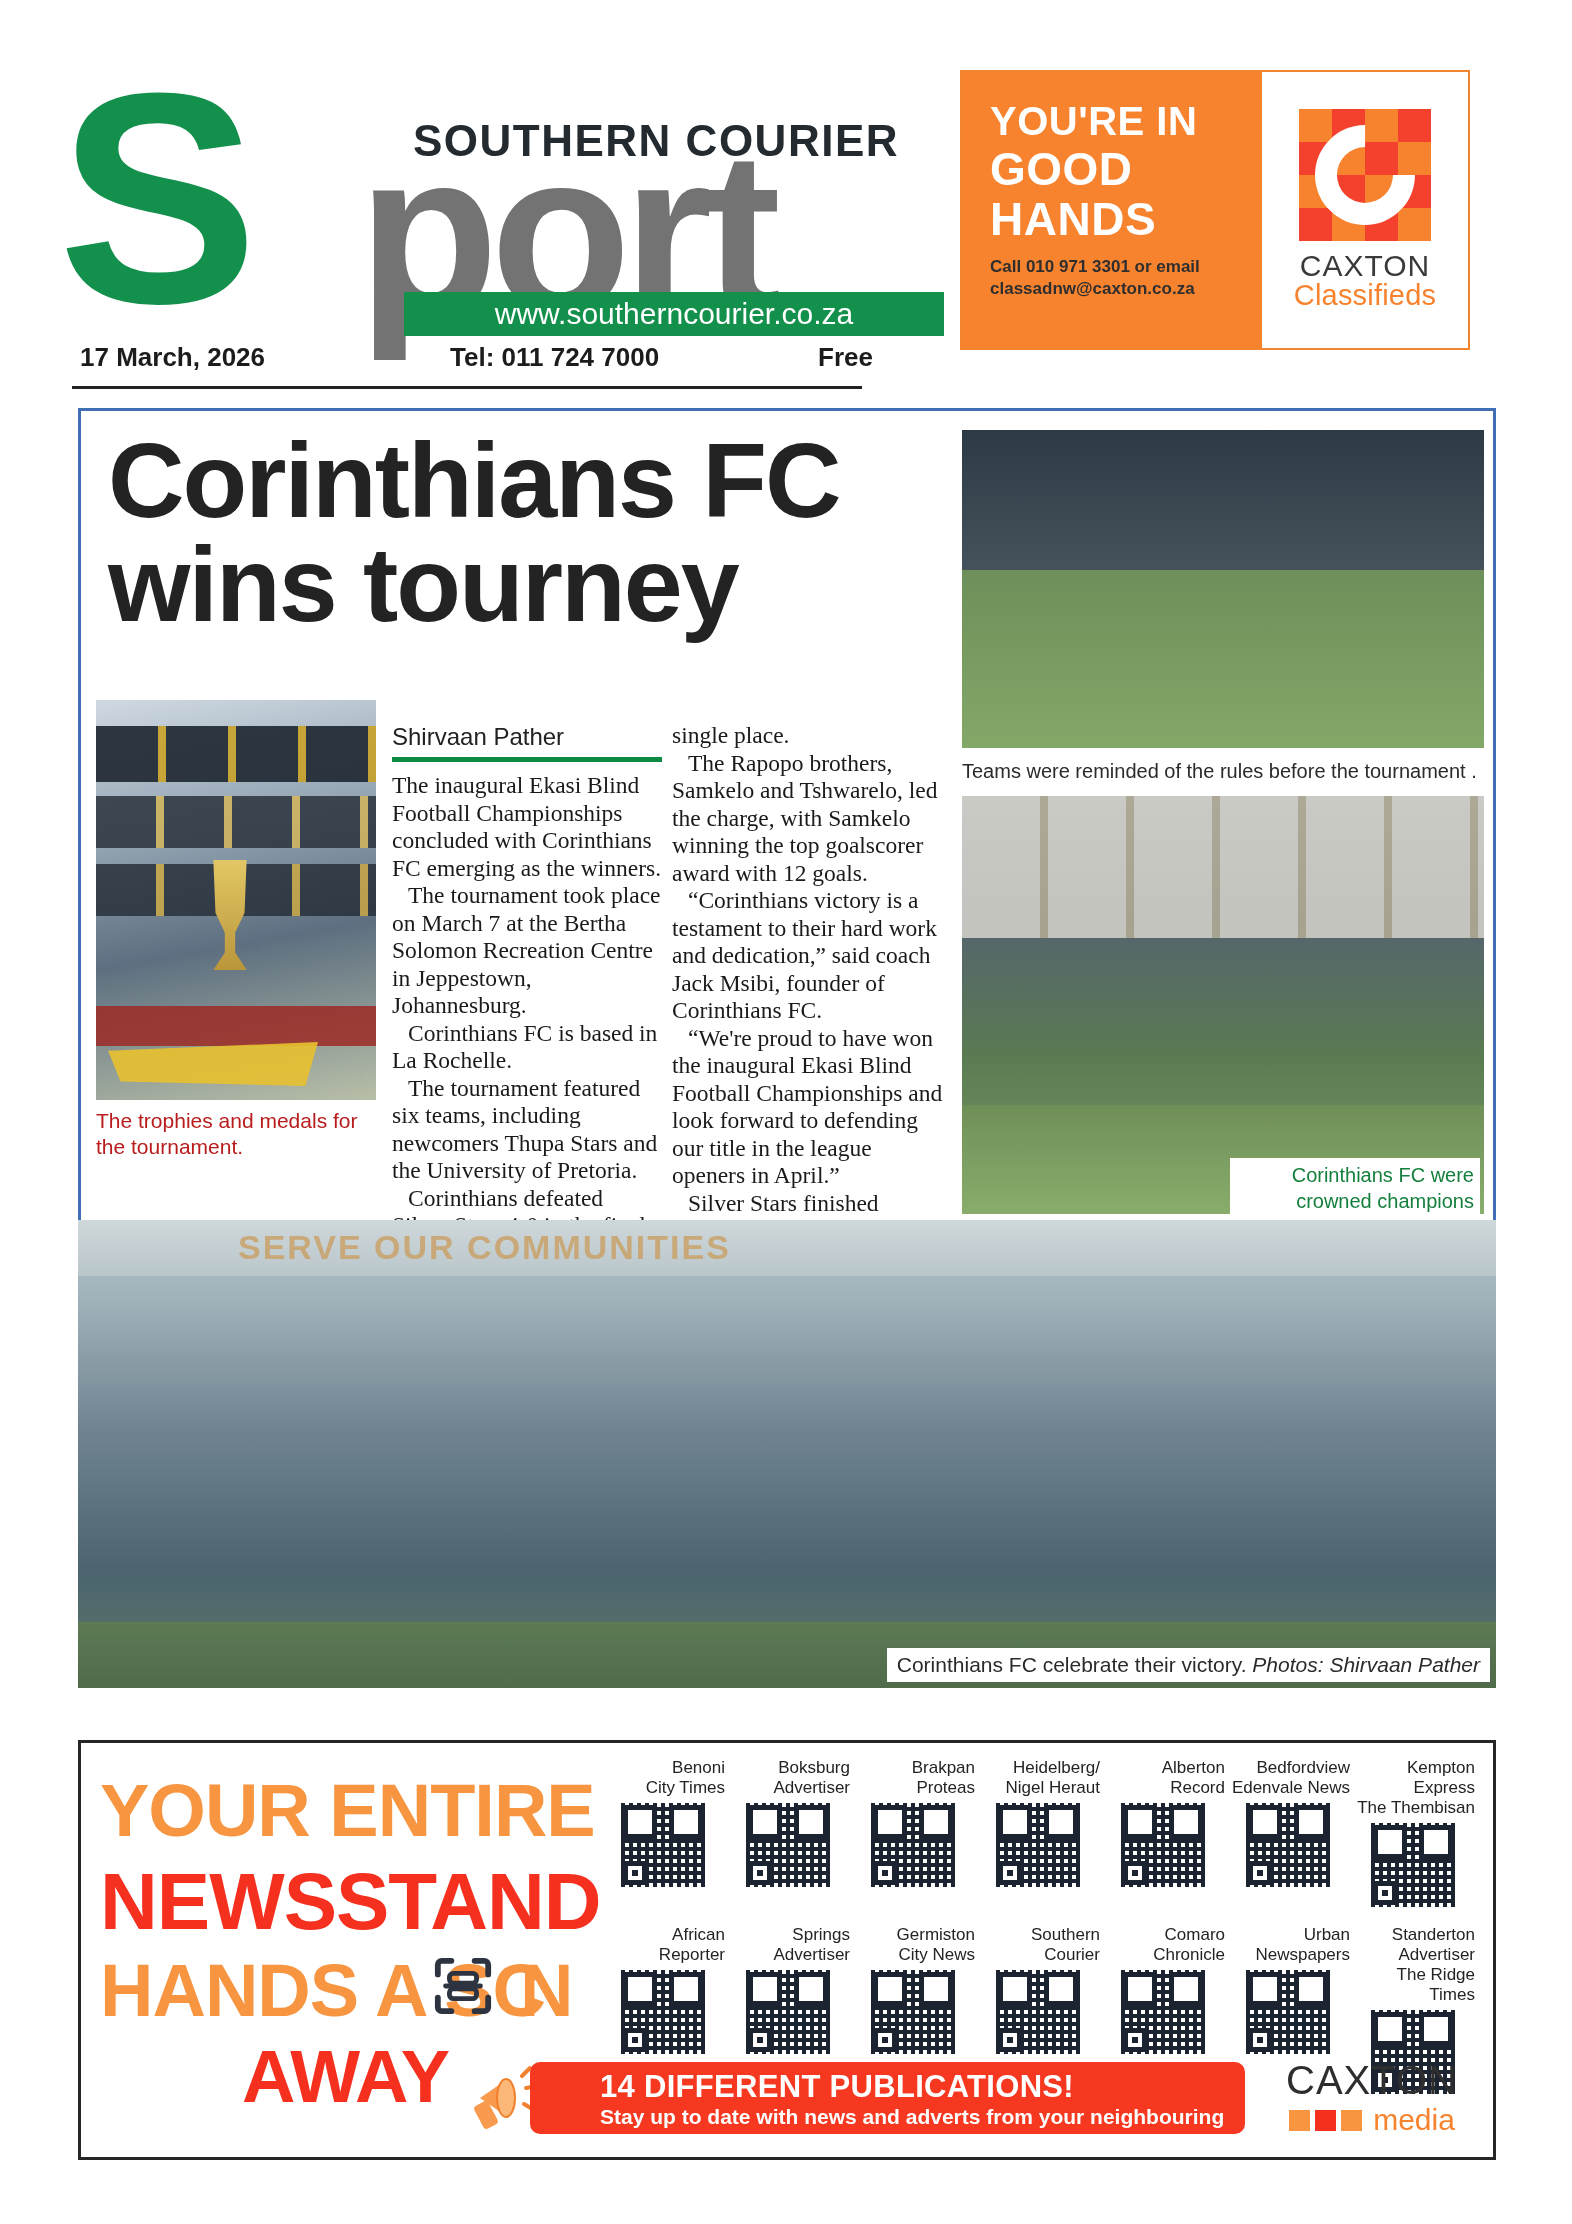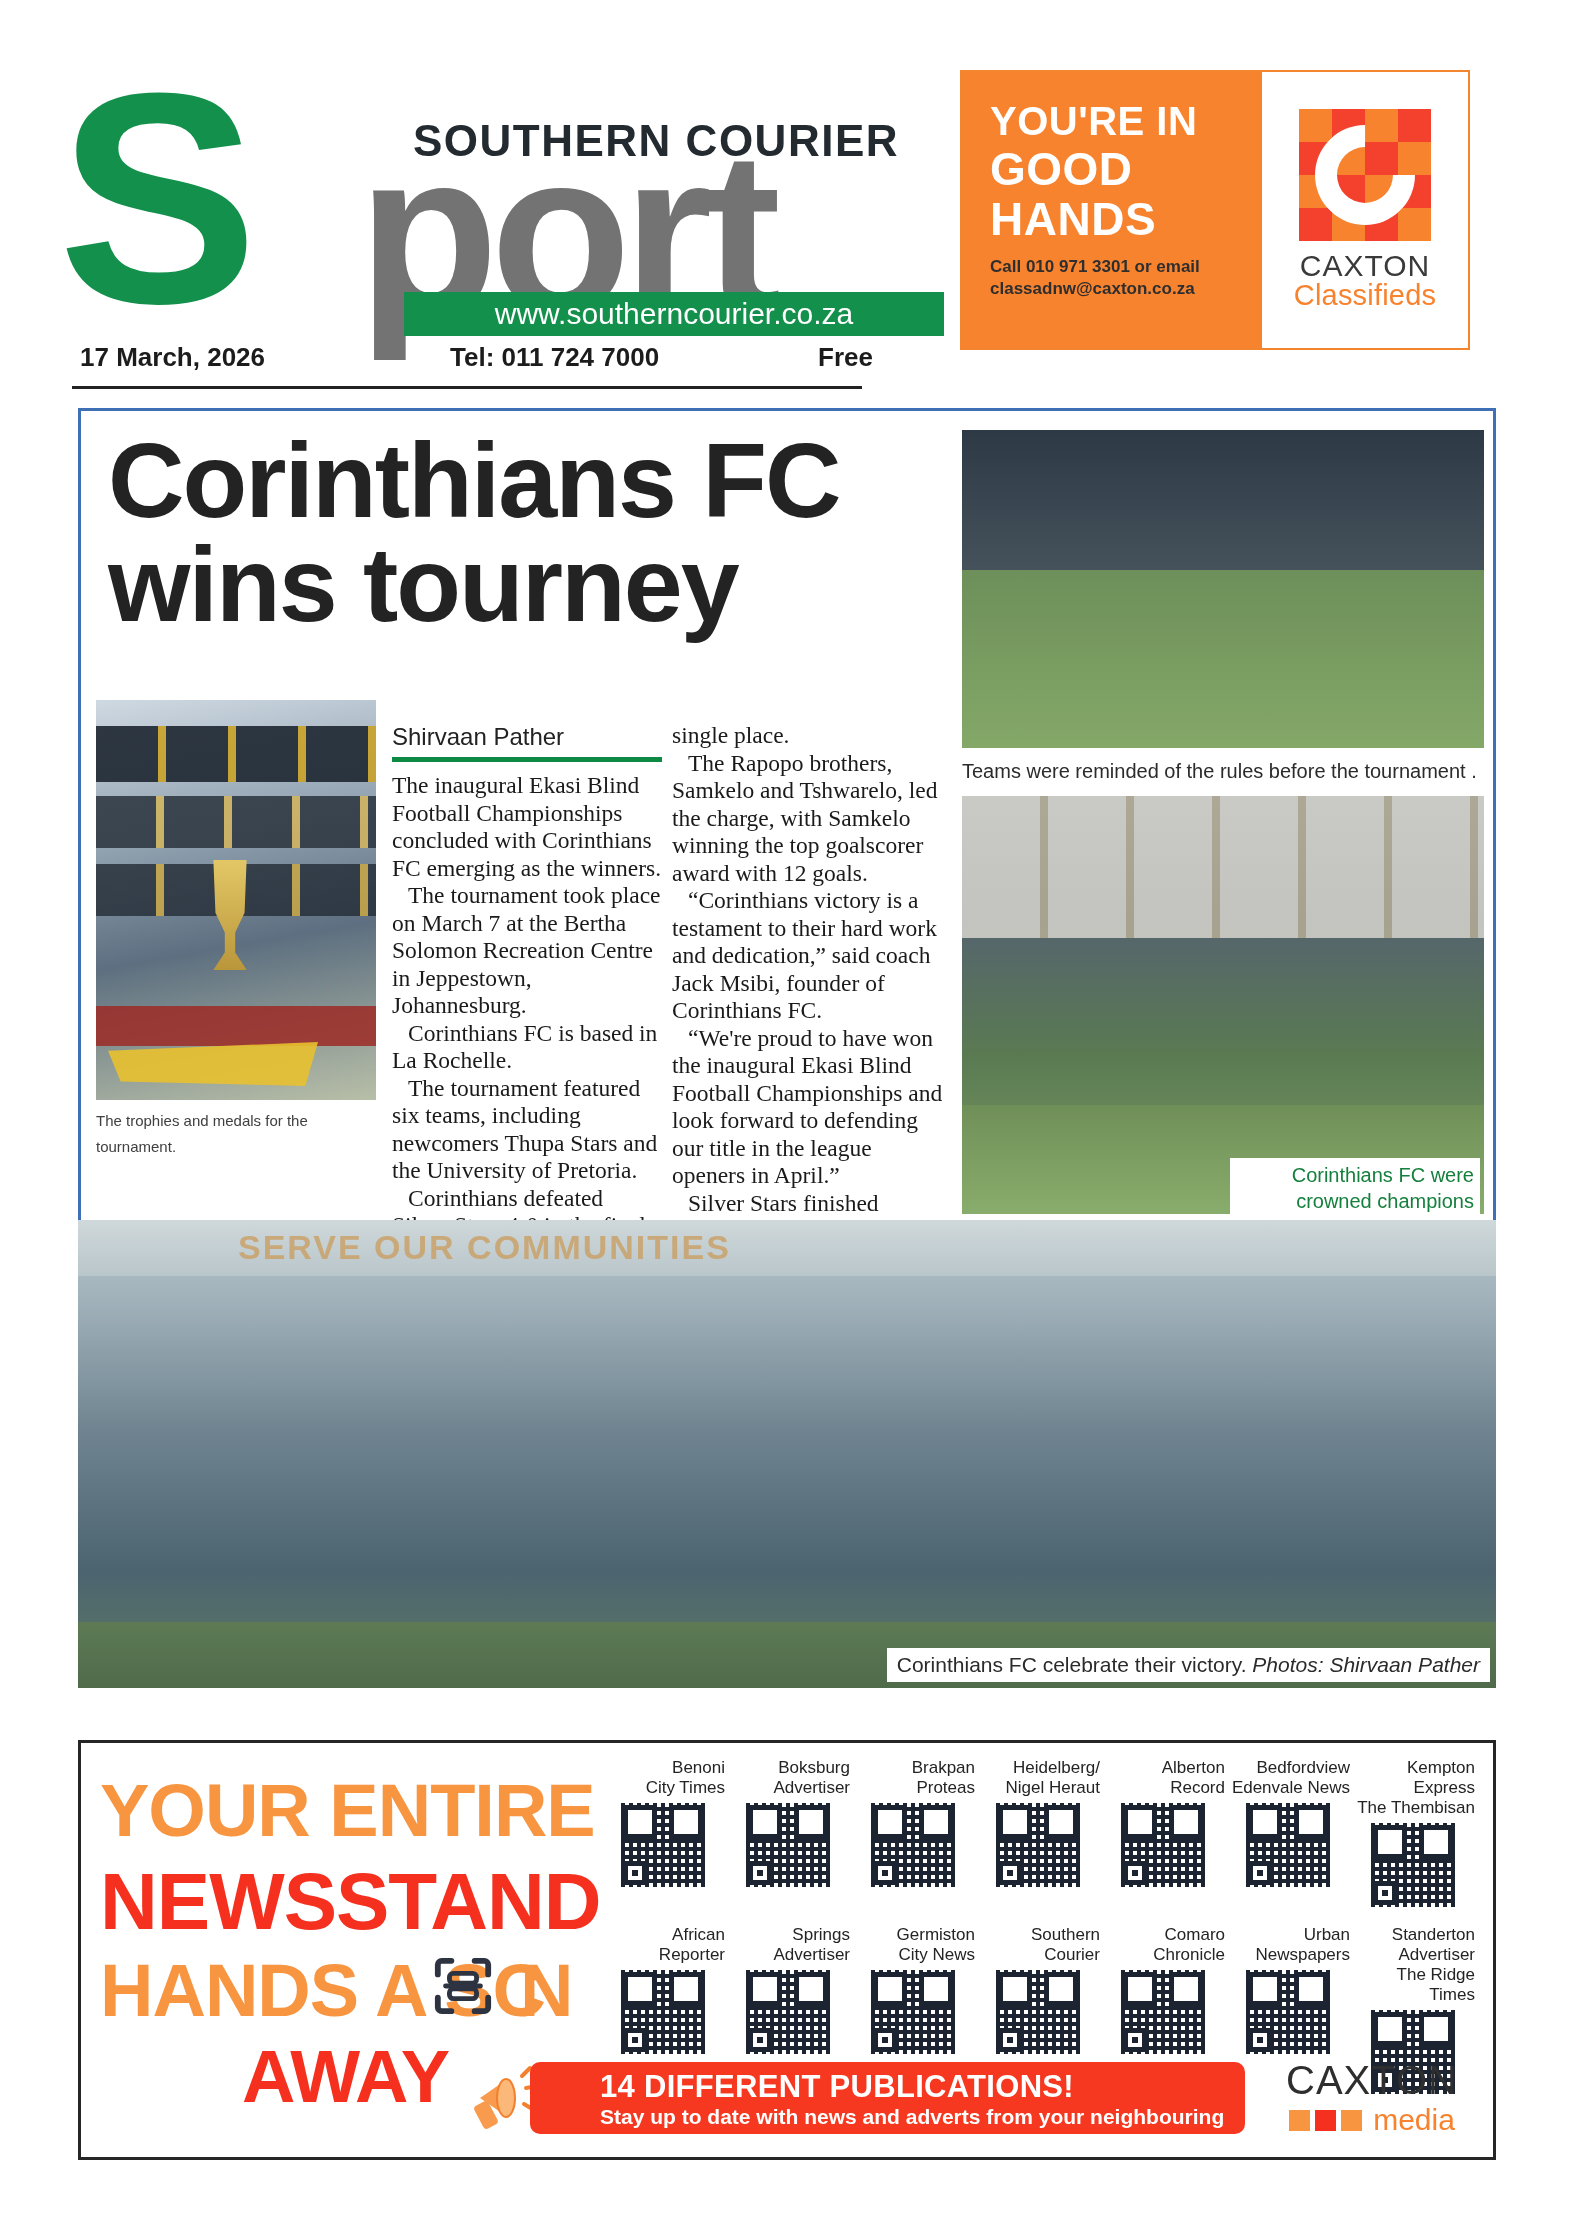--- a/index.html
+++ b/index.html
@@ -122,21 +122,21 @@
   }
   .photo-trophies .redcarpet {
     position:absolute; left:0; bottom:54px; width:100%; height:40px; background:#9e2a26; opacity:.85;
   }
   .photo-trophies .yellowmat {
     position:absolute; left:12px; bottom:14px; width:210px; height:44px; background:#e8c12f; opacity:.9;
     clip-path: polygon(0 20%,100% 0,94% 100%,6% 90%);
   }
   .cap-trophies {
     position: absolute; left: 96px; top: 1108px; width: 285px;
-    font-size: 15px; line-height: 26px; color: #404040;
+    font-size: 21px; line-height: 26px; color: #b91c1c;
   }
 
   
   .byline {
     position: absolute; left: 392px; top: 723px; width: 270px;
     font-size: 24px; color: #222;
   }
   .byline-rule {
     position: absolute; left: 392px; top: 757px; width: 270px; height: 5px; background:#0c8a43;
   }

